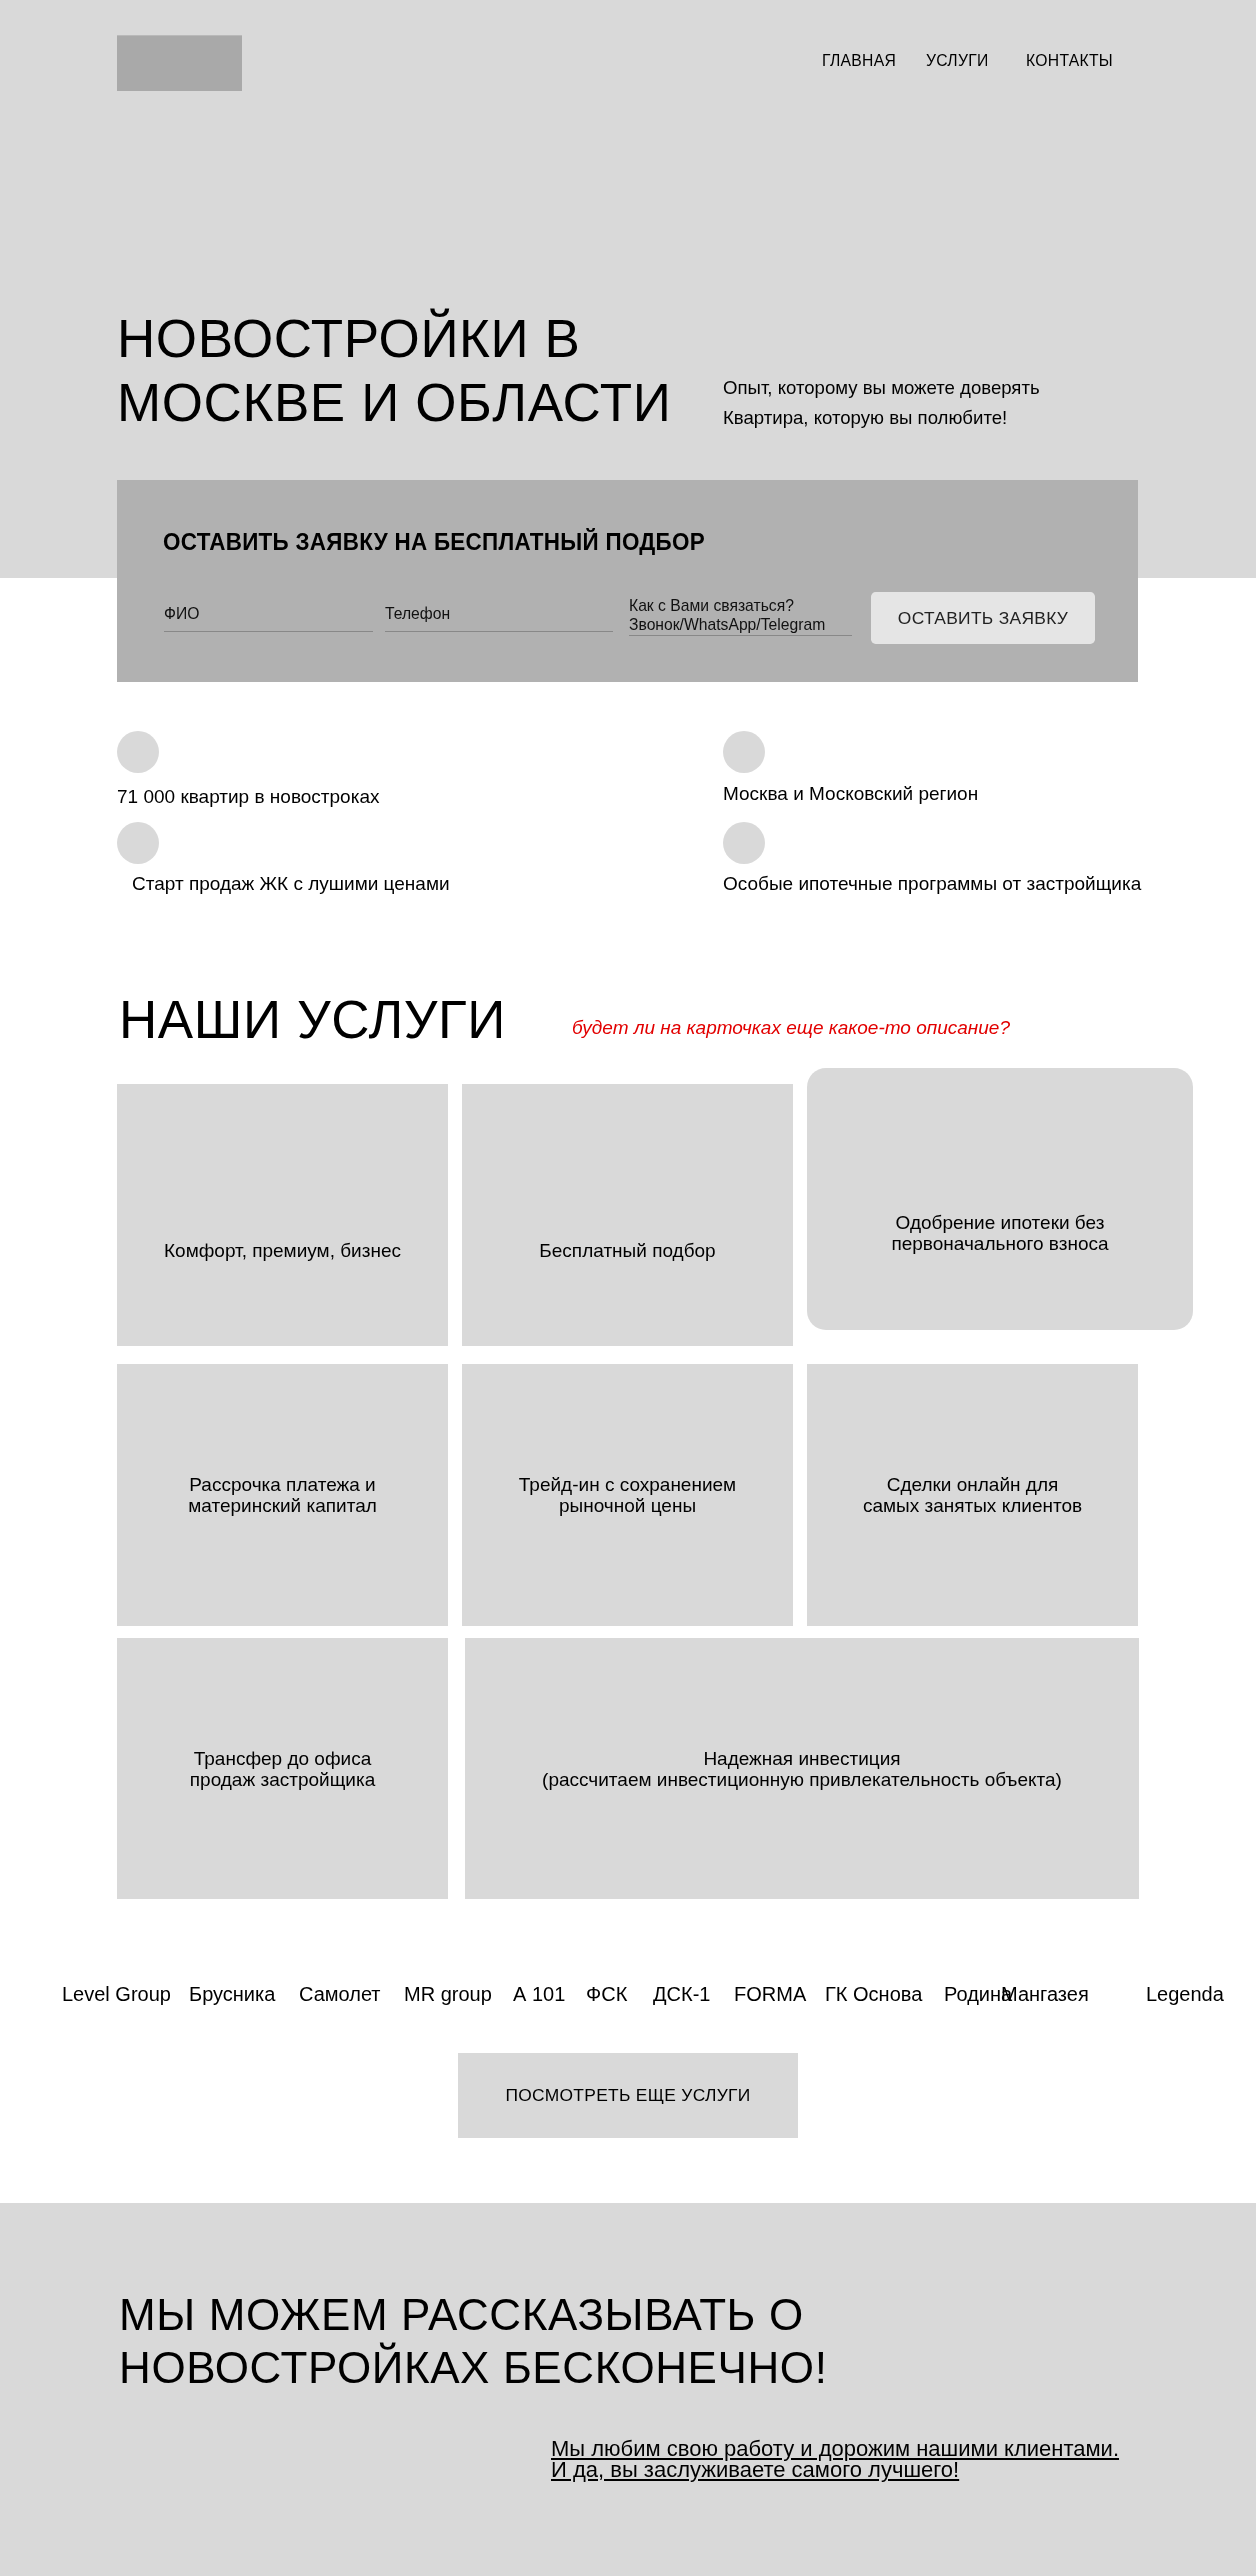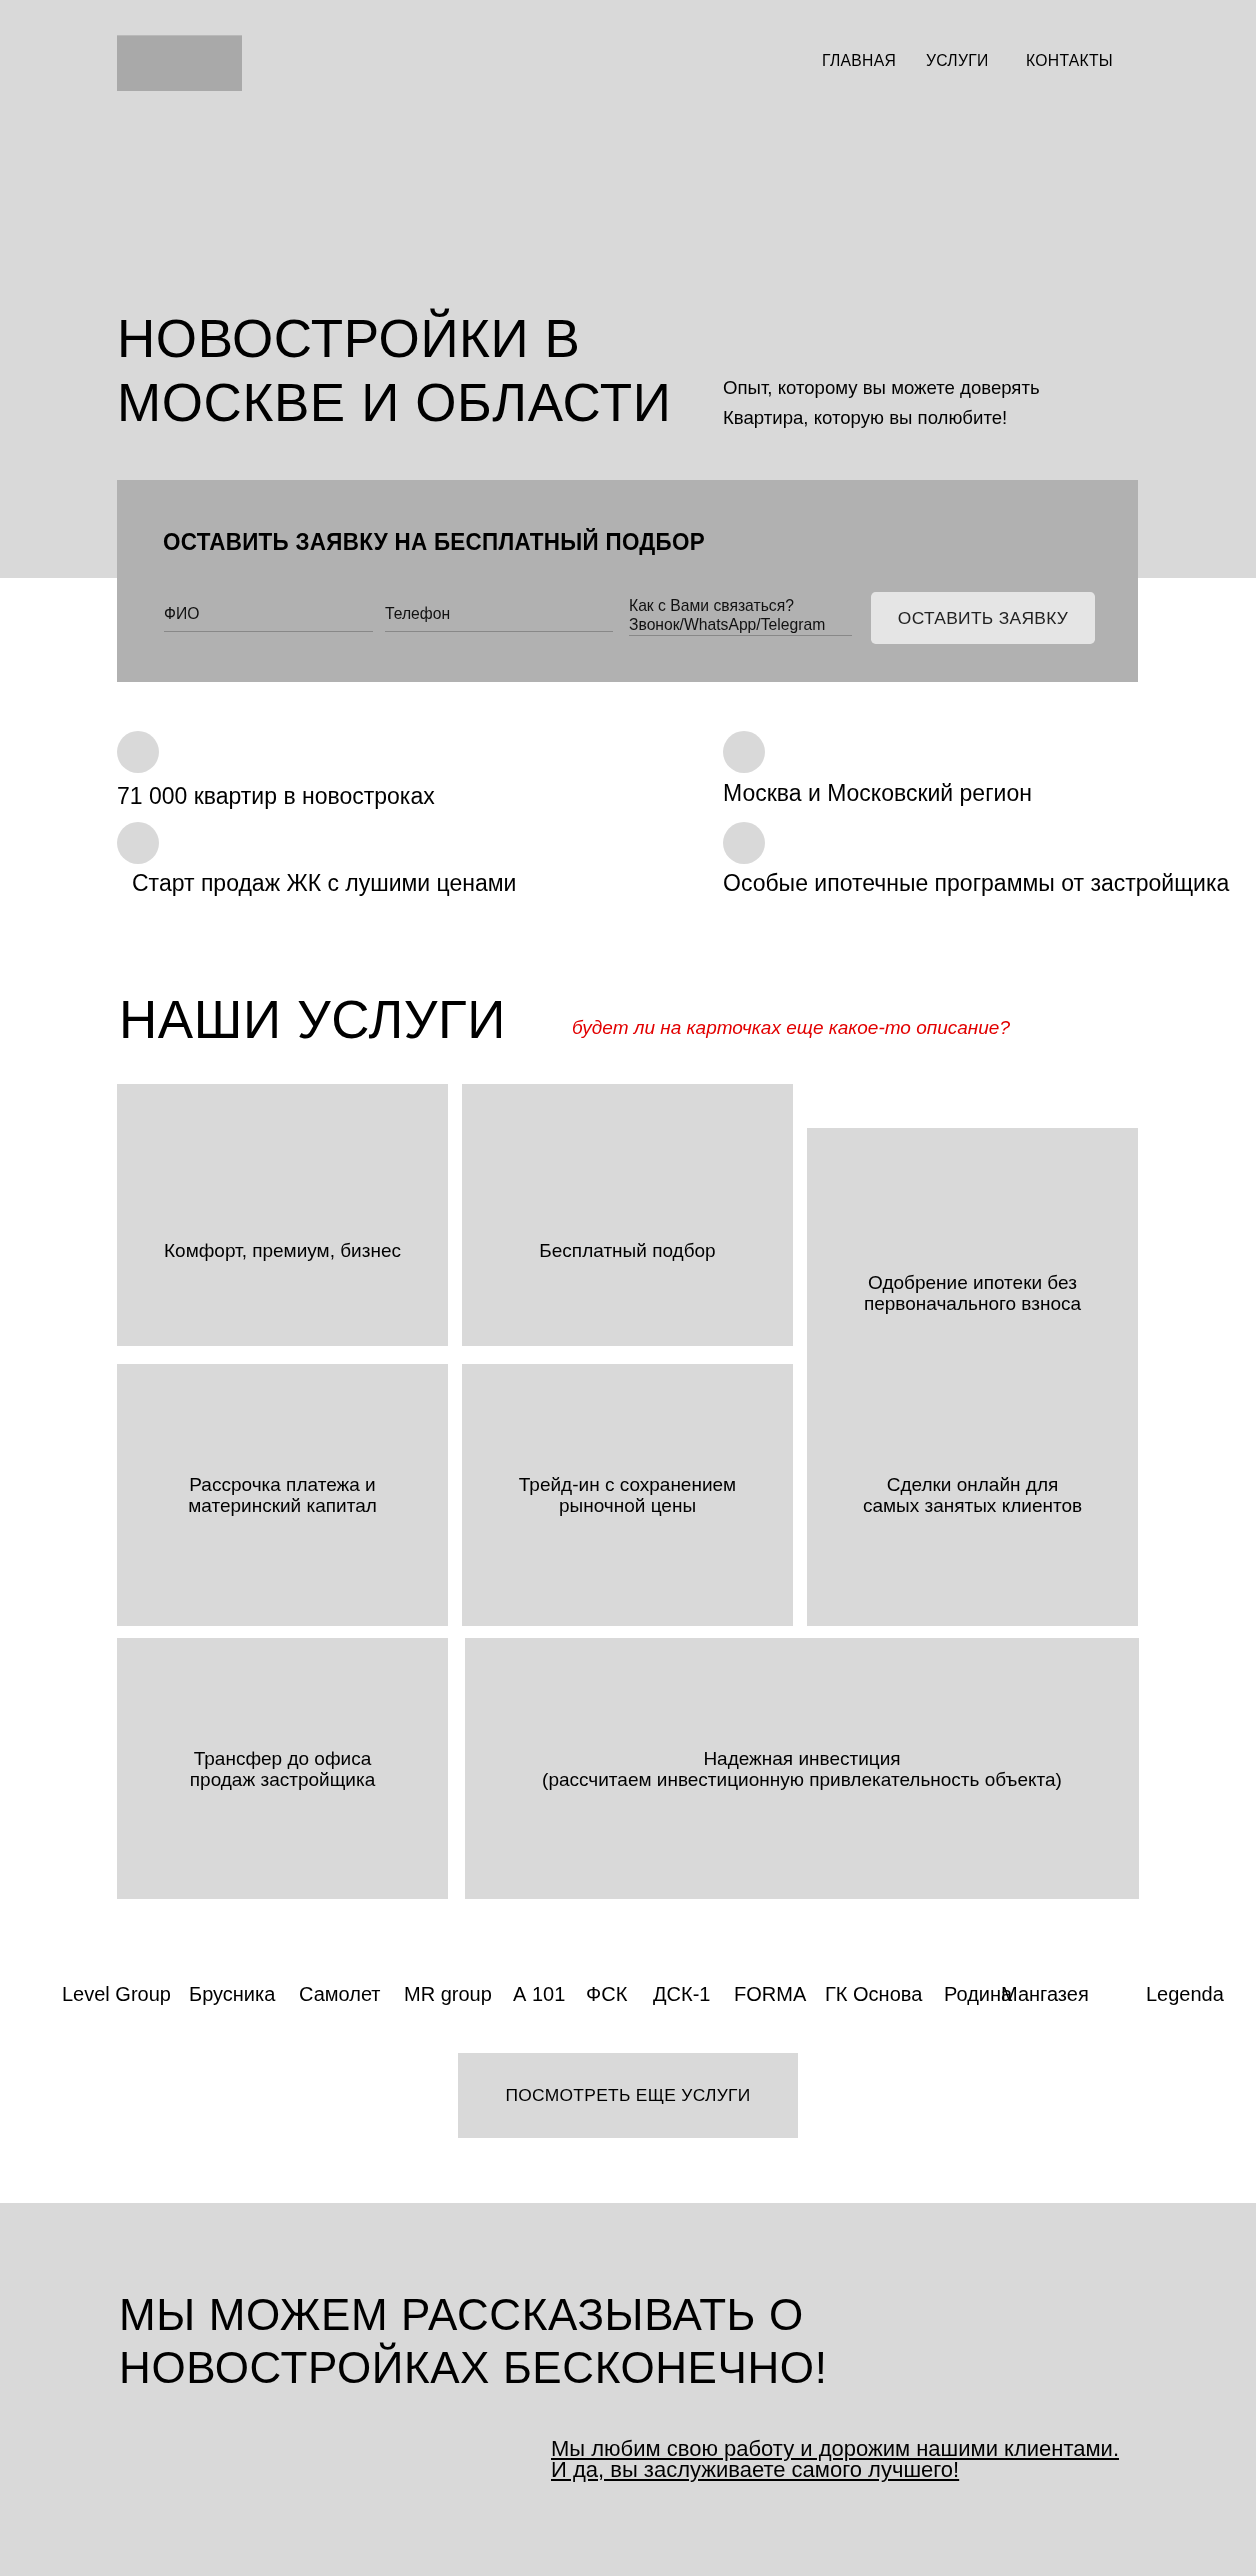--- a/index.html
+++ b/index.html
@@ -10,21 +10,21 @@
   .nav-item { top:51px; font-size:15.7px; line-height:20px; white-space:nowrap; letter-spacing:0.3px; cursor:pointer; }
   .hero-title { left:117px; top:307px; font-size:53px; line-height:64px; font-weight:400; white-space:nowrap; letter-spacing:0.6px; margin:0; }
   .hero-sub { left:723px; font-size:18.6px; line-height:23px; white-space:nowrap; }
   .form-box { left:117px; top:480px; width:1021px; height:202px; background:#b1b1b1; }
   .form-title { left:163px; top:527px; font-size:24.4px; line-height:29px; font-weight:700; letter-spacing:0.3px; white-space:nowrap; margin:0; transform:scaleX(0.92); transform-origin:left top; }
   .field { border:none; border-bottom:1.2px solid #888; background:transparent; outline:none; font-family:"Liberation Sans", sans-serif; font-size:15.7px; color:#111; padding:0; }
   .field::placeholder { color:#111; opacity:1; }
   .field-multi { resize:none; line-height:18.6px; overflow:hidden; }
   .submit-btn { left:871px; top:592px; width:224px; height:52px; background:#e5e5e5; border:none; border-radius:4.7px; font-family:"Liberation Sans", sans-serif; font-size:17.4px; color:#222; letter-spacing:0.3px; cursor:pointer; }
   .feat-circle { width:42px; height:42px; border-radius:50%; background:#d9d9d9; }
-  .feat-text { font-size:23px; line-height:23px; white-space:nowrap; }
+  .feat-text { font-size:19px; line-height:23px; white-space:nowrap; }
   .services-title { left:119px; top:988px; font-size:53px; line-height:64px; font-weight:400; white-space:nowrap; margin:0; letter-spacing:0.6px; }
   .services-note { left:572px; top:1016px; font-size:19px; line-height:23px; font-style:italic; color:#e20000; white-space:nowrap; }
   .card { background:#d9d9d9; display:flex; align-items:center; justify-content:center; text-align:center; cursor:pointer; }
   .card span { font-size:19px; line-height:21px; white-space:pre-line; transform:translateY(35px); }
   .dev { top:1983px; font-size:20px; line-height:23px; white-space:nowrap; cursor:pointer; }
   .more-btn { left:458px; top:2053px; width:340px; height:85px; background:#d9d9d9; border:none; font-family:"Liberation Sans", sans-serif; font-size:17.4px; letter-spacing:0.3px; color:#000; cursor:pointer; }
   .footer-bg { left:0; top:2203px; width:1256px; height:373px; background:#d9d9d9; }
   .footer-title { left:119px; top:2288px; font-size:44px; line-height:53px; font-weight:400; white-space:nowrap; margin:0; letter-spacing:0.6px; }
   .footer-text { left:551px; top:2438px; font-size:22px; line-height:21px; white-space:nowrap;text-decoration:underline; }
 </style>
@@ -66,21 +66,21 @@
 
 <h2 class="abs services-title">НАШИ УСЛУГИ</h2>
 <div class="abs services-note">будет ли на карточках еще какое-то описание?</div>
 
 <div class="abs card" style="left:117px; top:1084px; width:331px; height:262px;">
     <span>Комфорт, премиум, бизнес</span>
   </div>
 <div class="abs card" style="left:462px; top:1084px; width:331px; height:262px;">
     <span>Бесплатный подбор</span>
   </div>
-<div class="abs card" style="left:807px; top:1128px; width:331px; height:262px;">
+<div class="abs card" style="left:807px; top:1068px; width:386px; height:262px;border-radius:19px;">
     <span style="transform:translateY(34px);">Одобрение ипотеки без
 первоначального взноса</span>
   </div>
 
 <div class="abs card" style="left:117px; top:1364px; width:331px; height:262px;">
     <span style="transform:translateY(0);">Рассрочка платежа и
 материнский капитал</span>
   </div>
 <div class="abs card" style="left:462px; top:1364px; width:331px; height:262px;">
     <span style="transform:translateY(0);">Трейд-ин с сохранением

